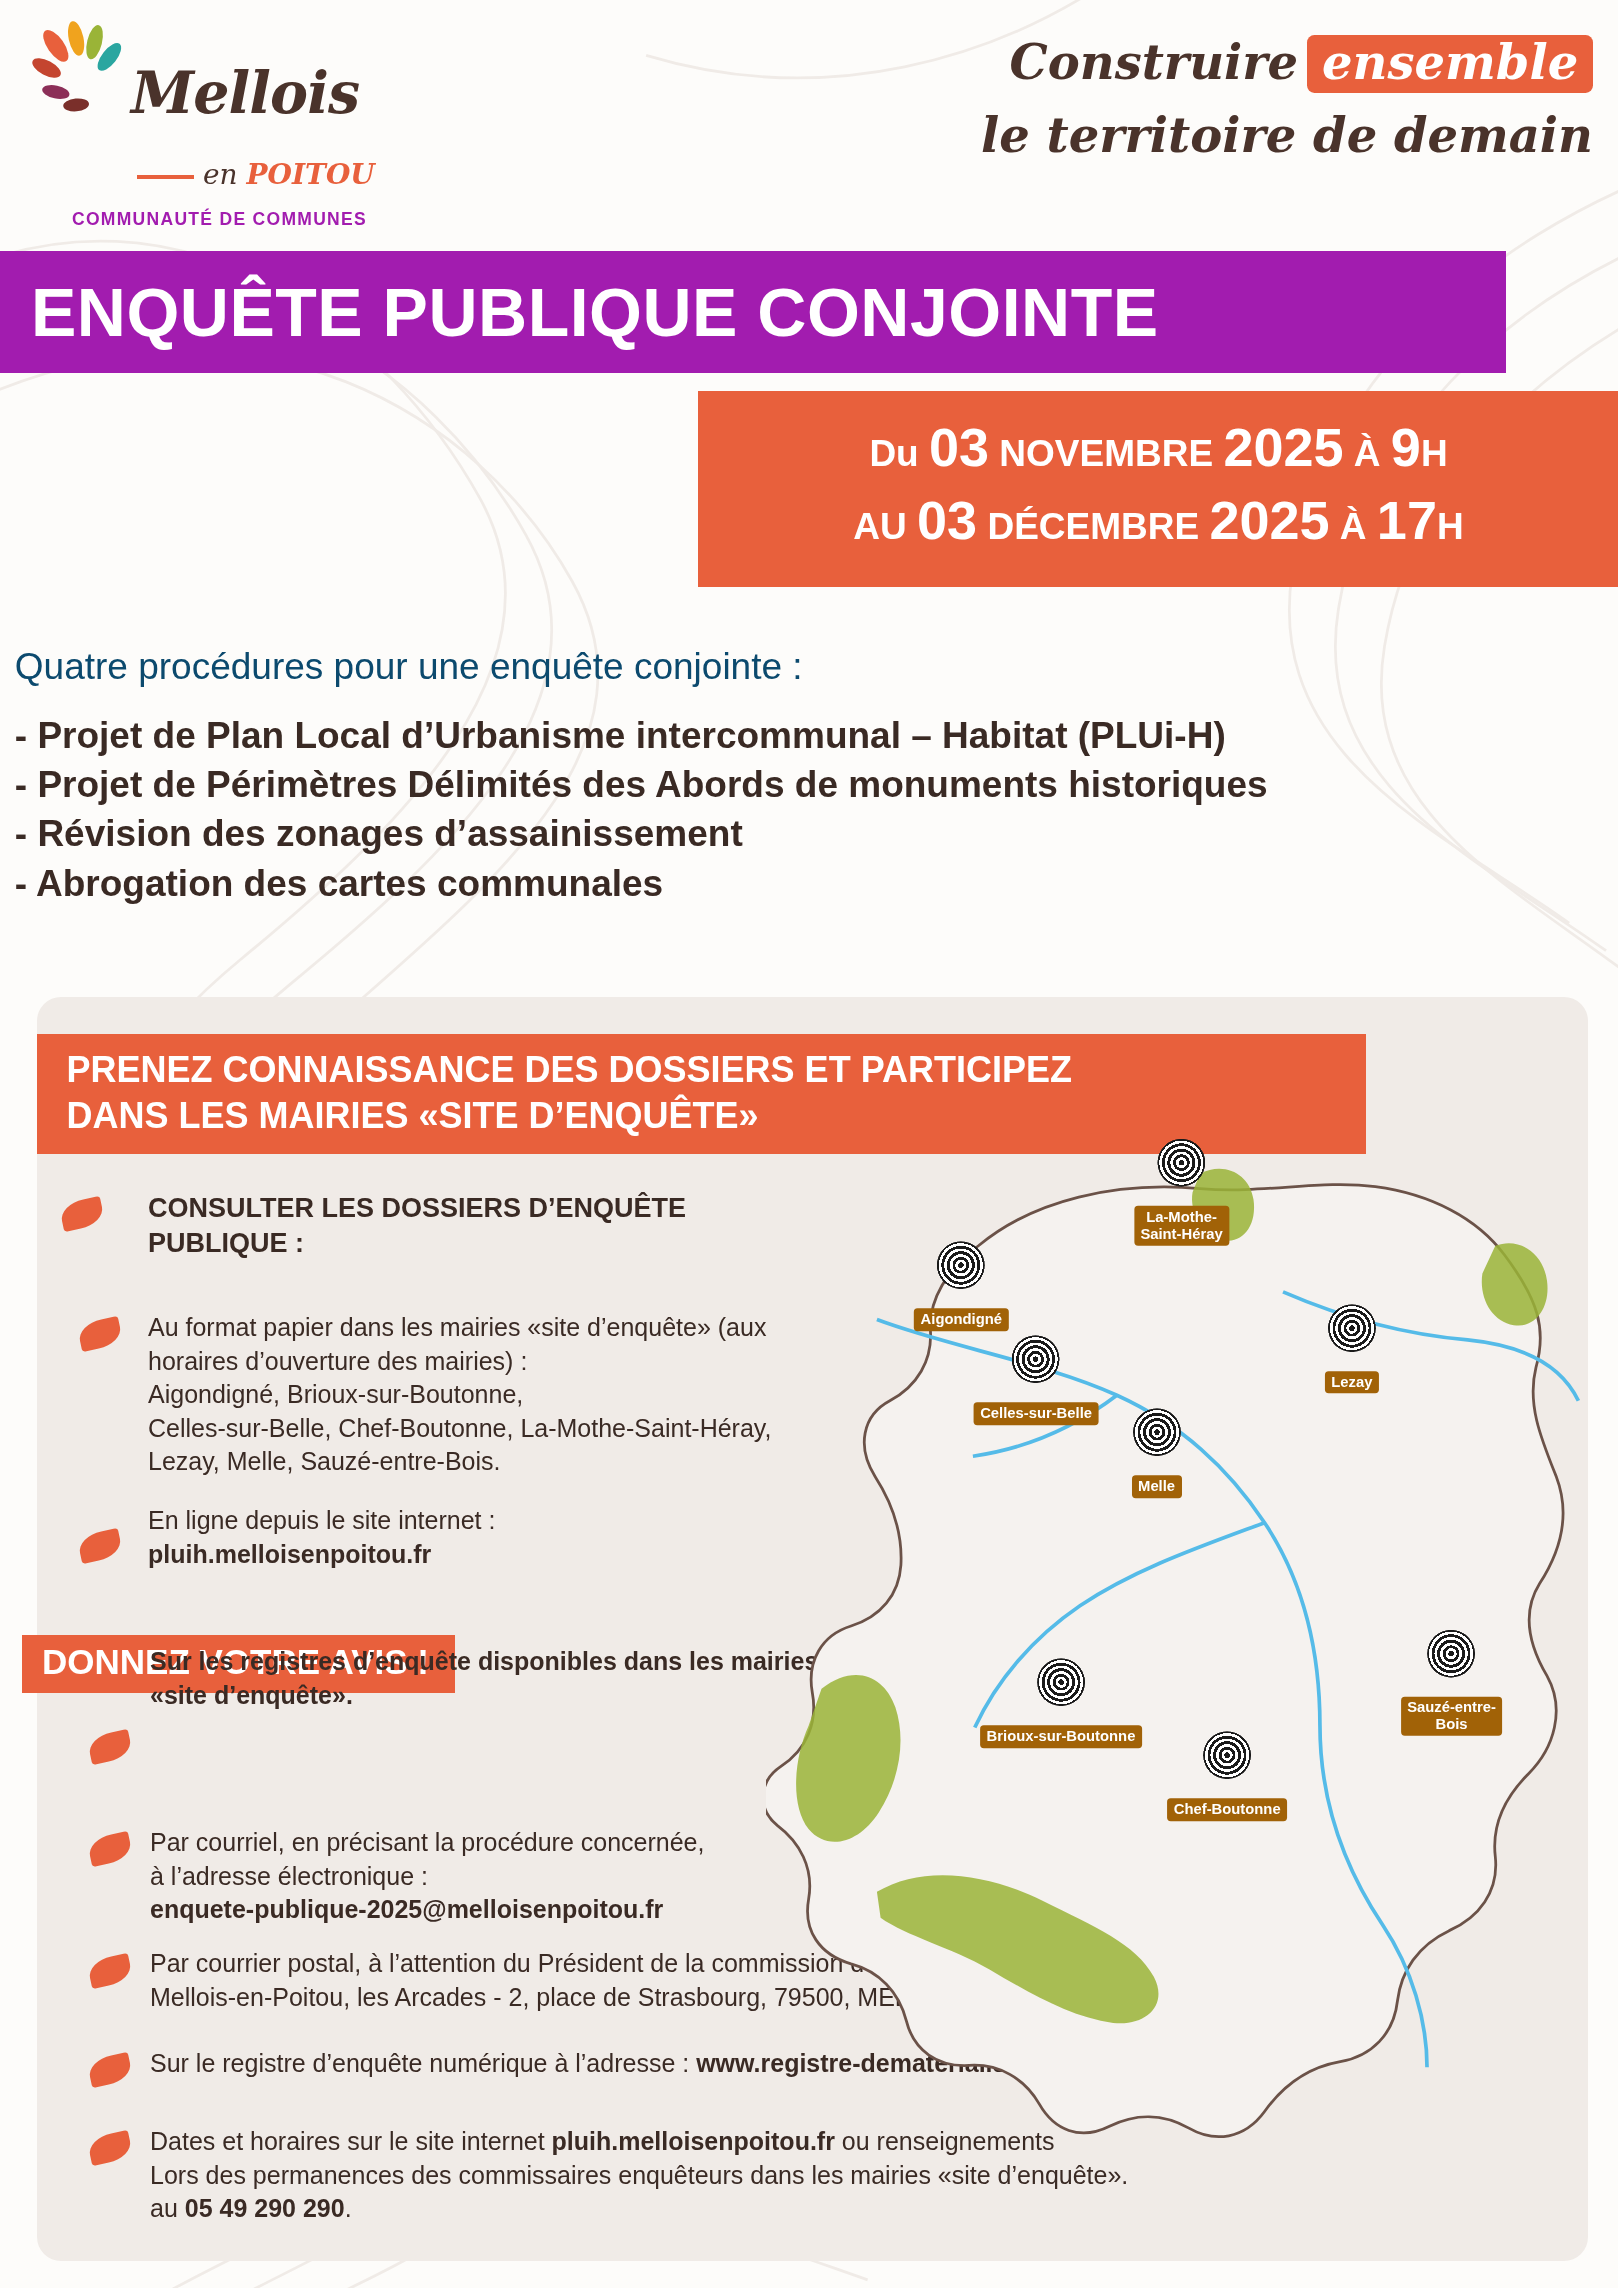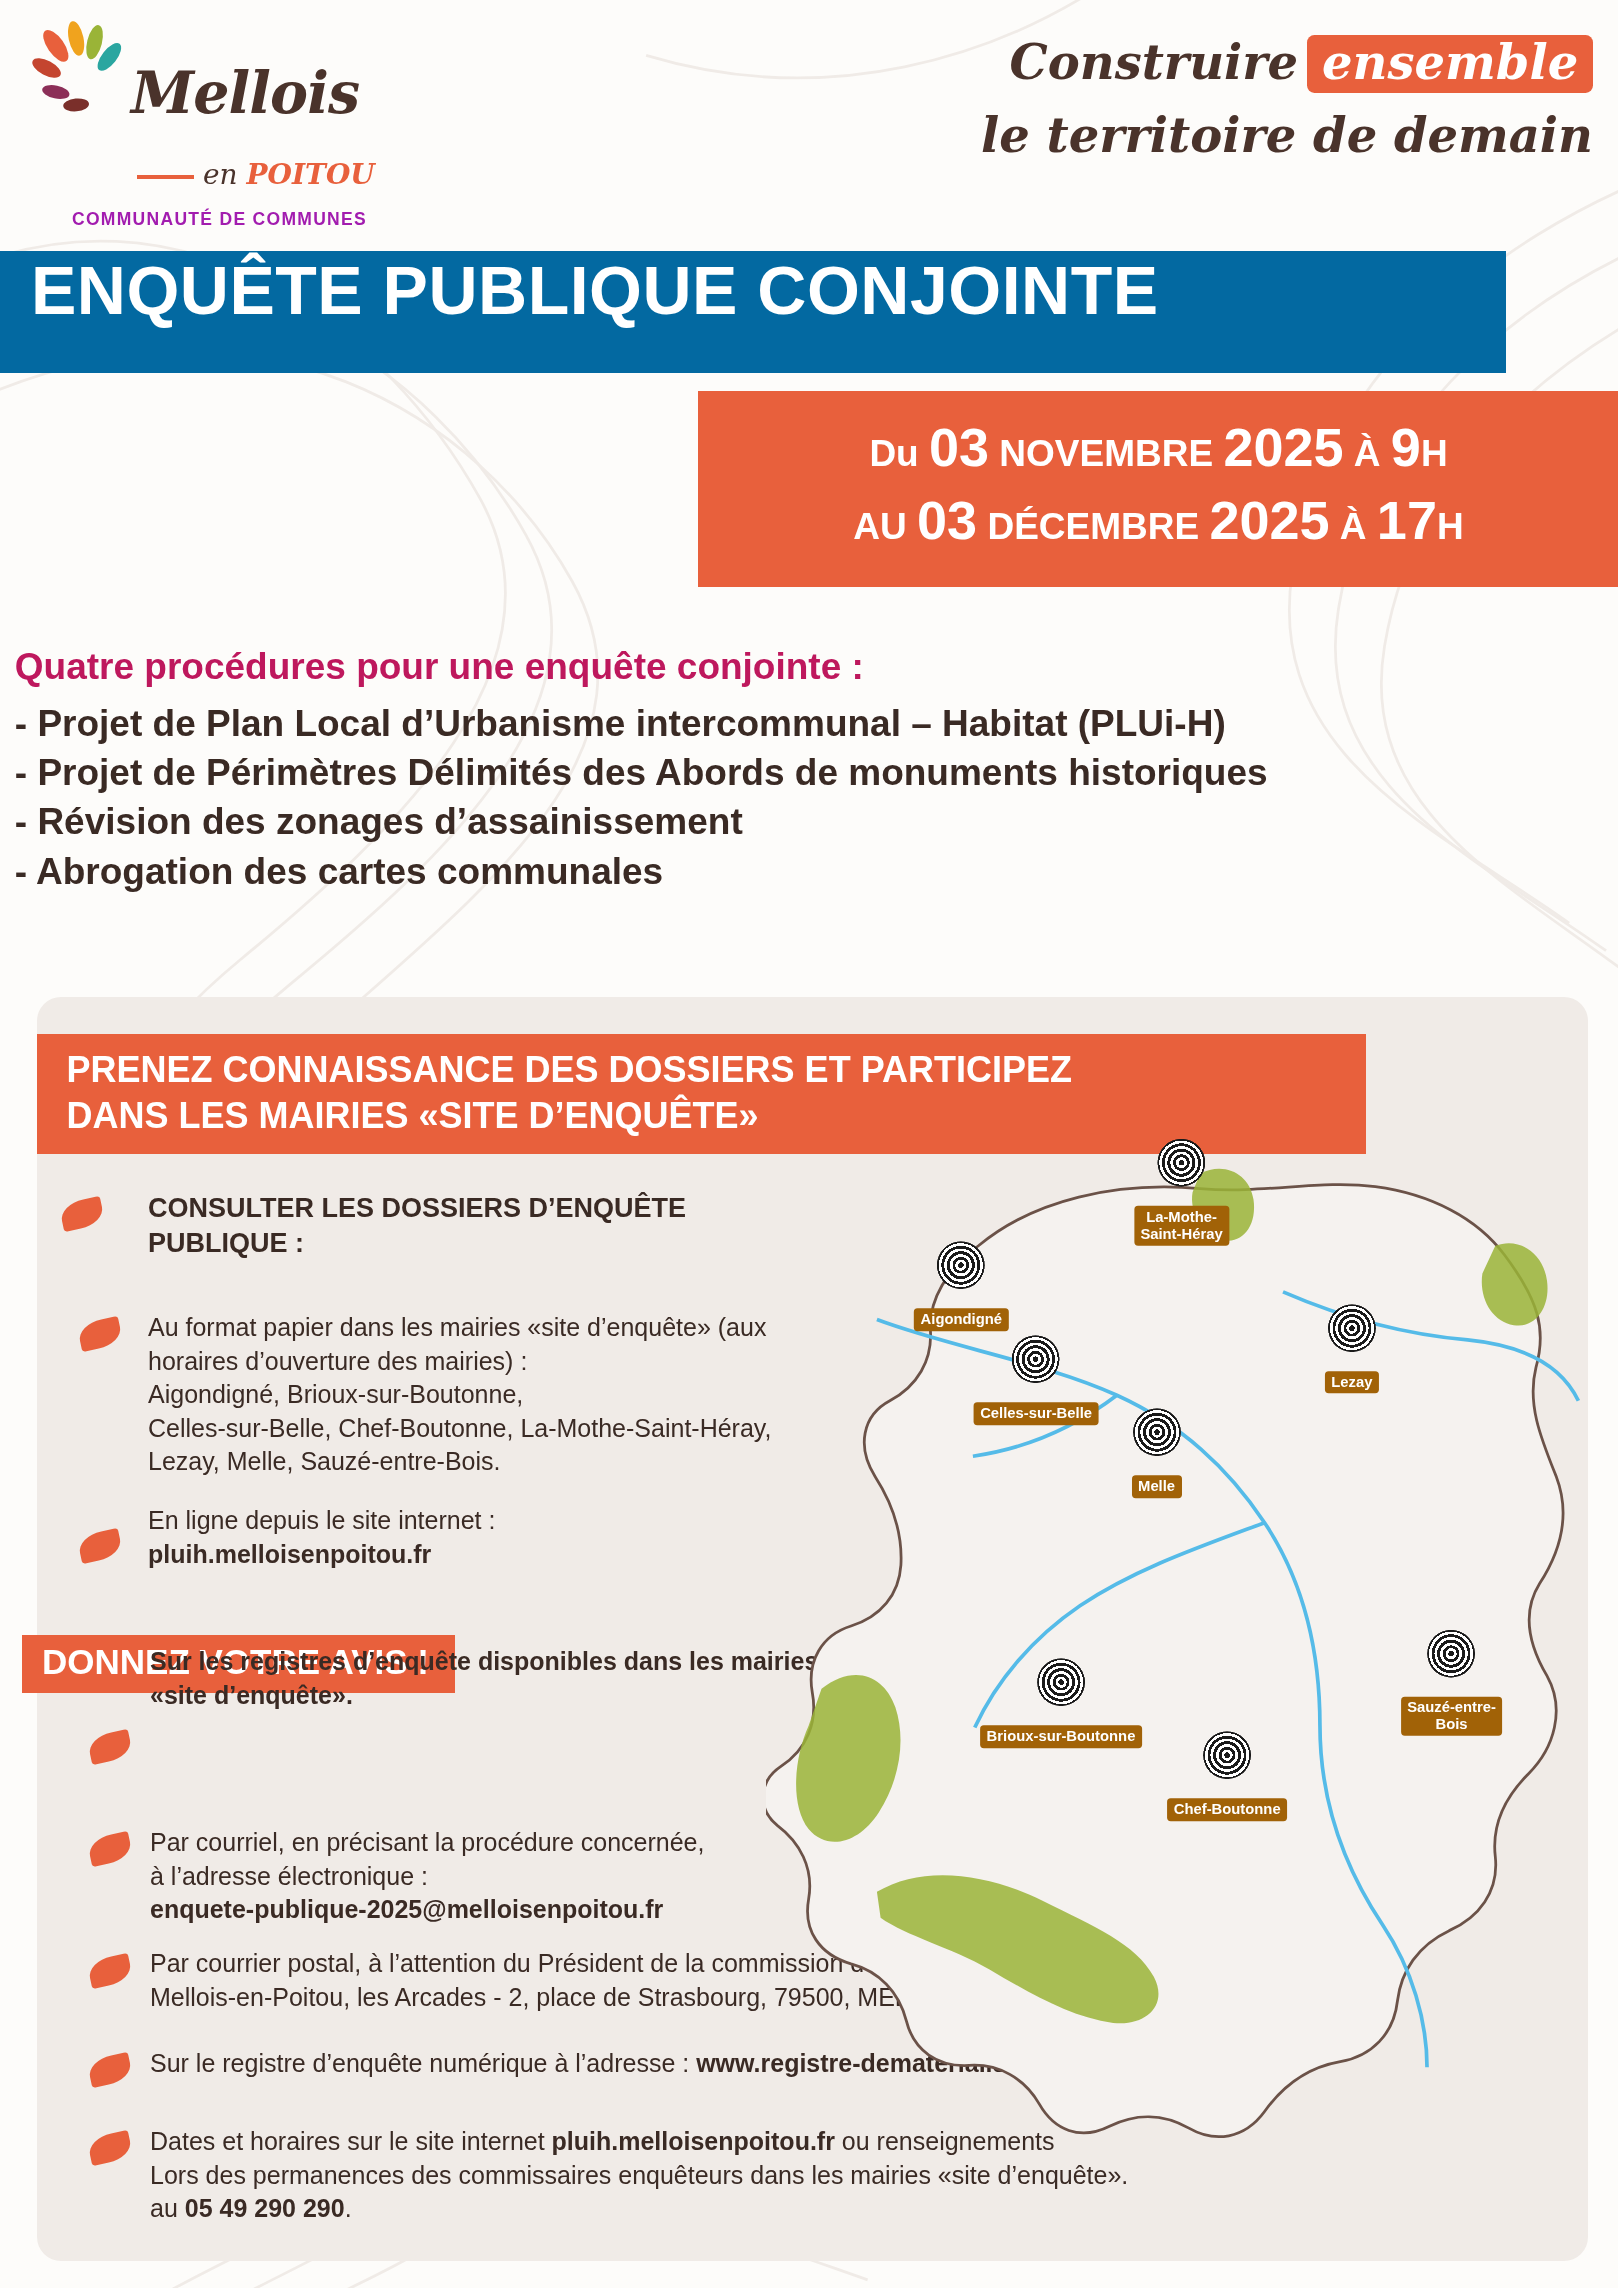--- a/index.html
+++ b/index.html
@@ -109,23 +109,23 @@
     white-space: nowrap;
   }
 
   
   .title-bar {
     position: absolute;
     left: 0;
     top: 251px;
     width: 1506px;
     height: 122px;
-    background: #0369a1;
+    background: #a21caf;
     display: flex;
-    align-items: flex-start;
+    align-items: center;
   }
   .title-bar h1 {
     margin: 0 0 0 31px;
     color: #ffffff;
     font-size: 68px;
     font-weight: bold;
     letter-spacing: 0.5px;
   }
 
   
@@ -152,23 +152,23 @@
 
   
   .procedures {
     position: absolute;
     left: 14.8px;
     top: 646px;
     width: 1587px;
   }
   .proc-head {
     font-size: 37px;
-    font-weight: bold;
-    color: #be185d;
-    margin-bottom: 11px;
+    font-weight: normal;
+    color: #0c4a6e;
+    margin-bottom: 23px;
   }
   .proc-item {
     font-size: 37px;
     font-weight: bold;
     color: #3a2a24;
     line-height: 1.33;
   }
 
   
   .panel {

